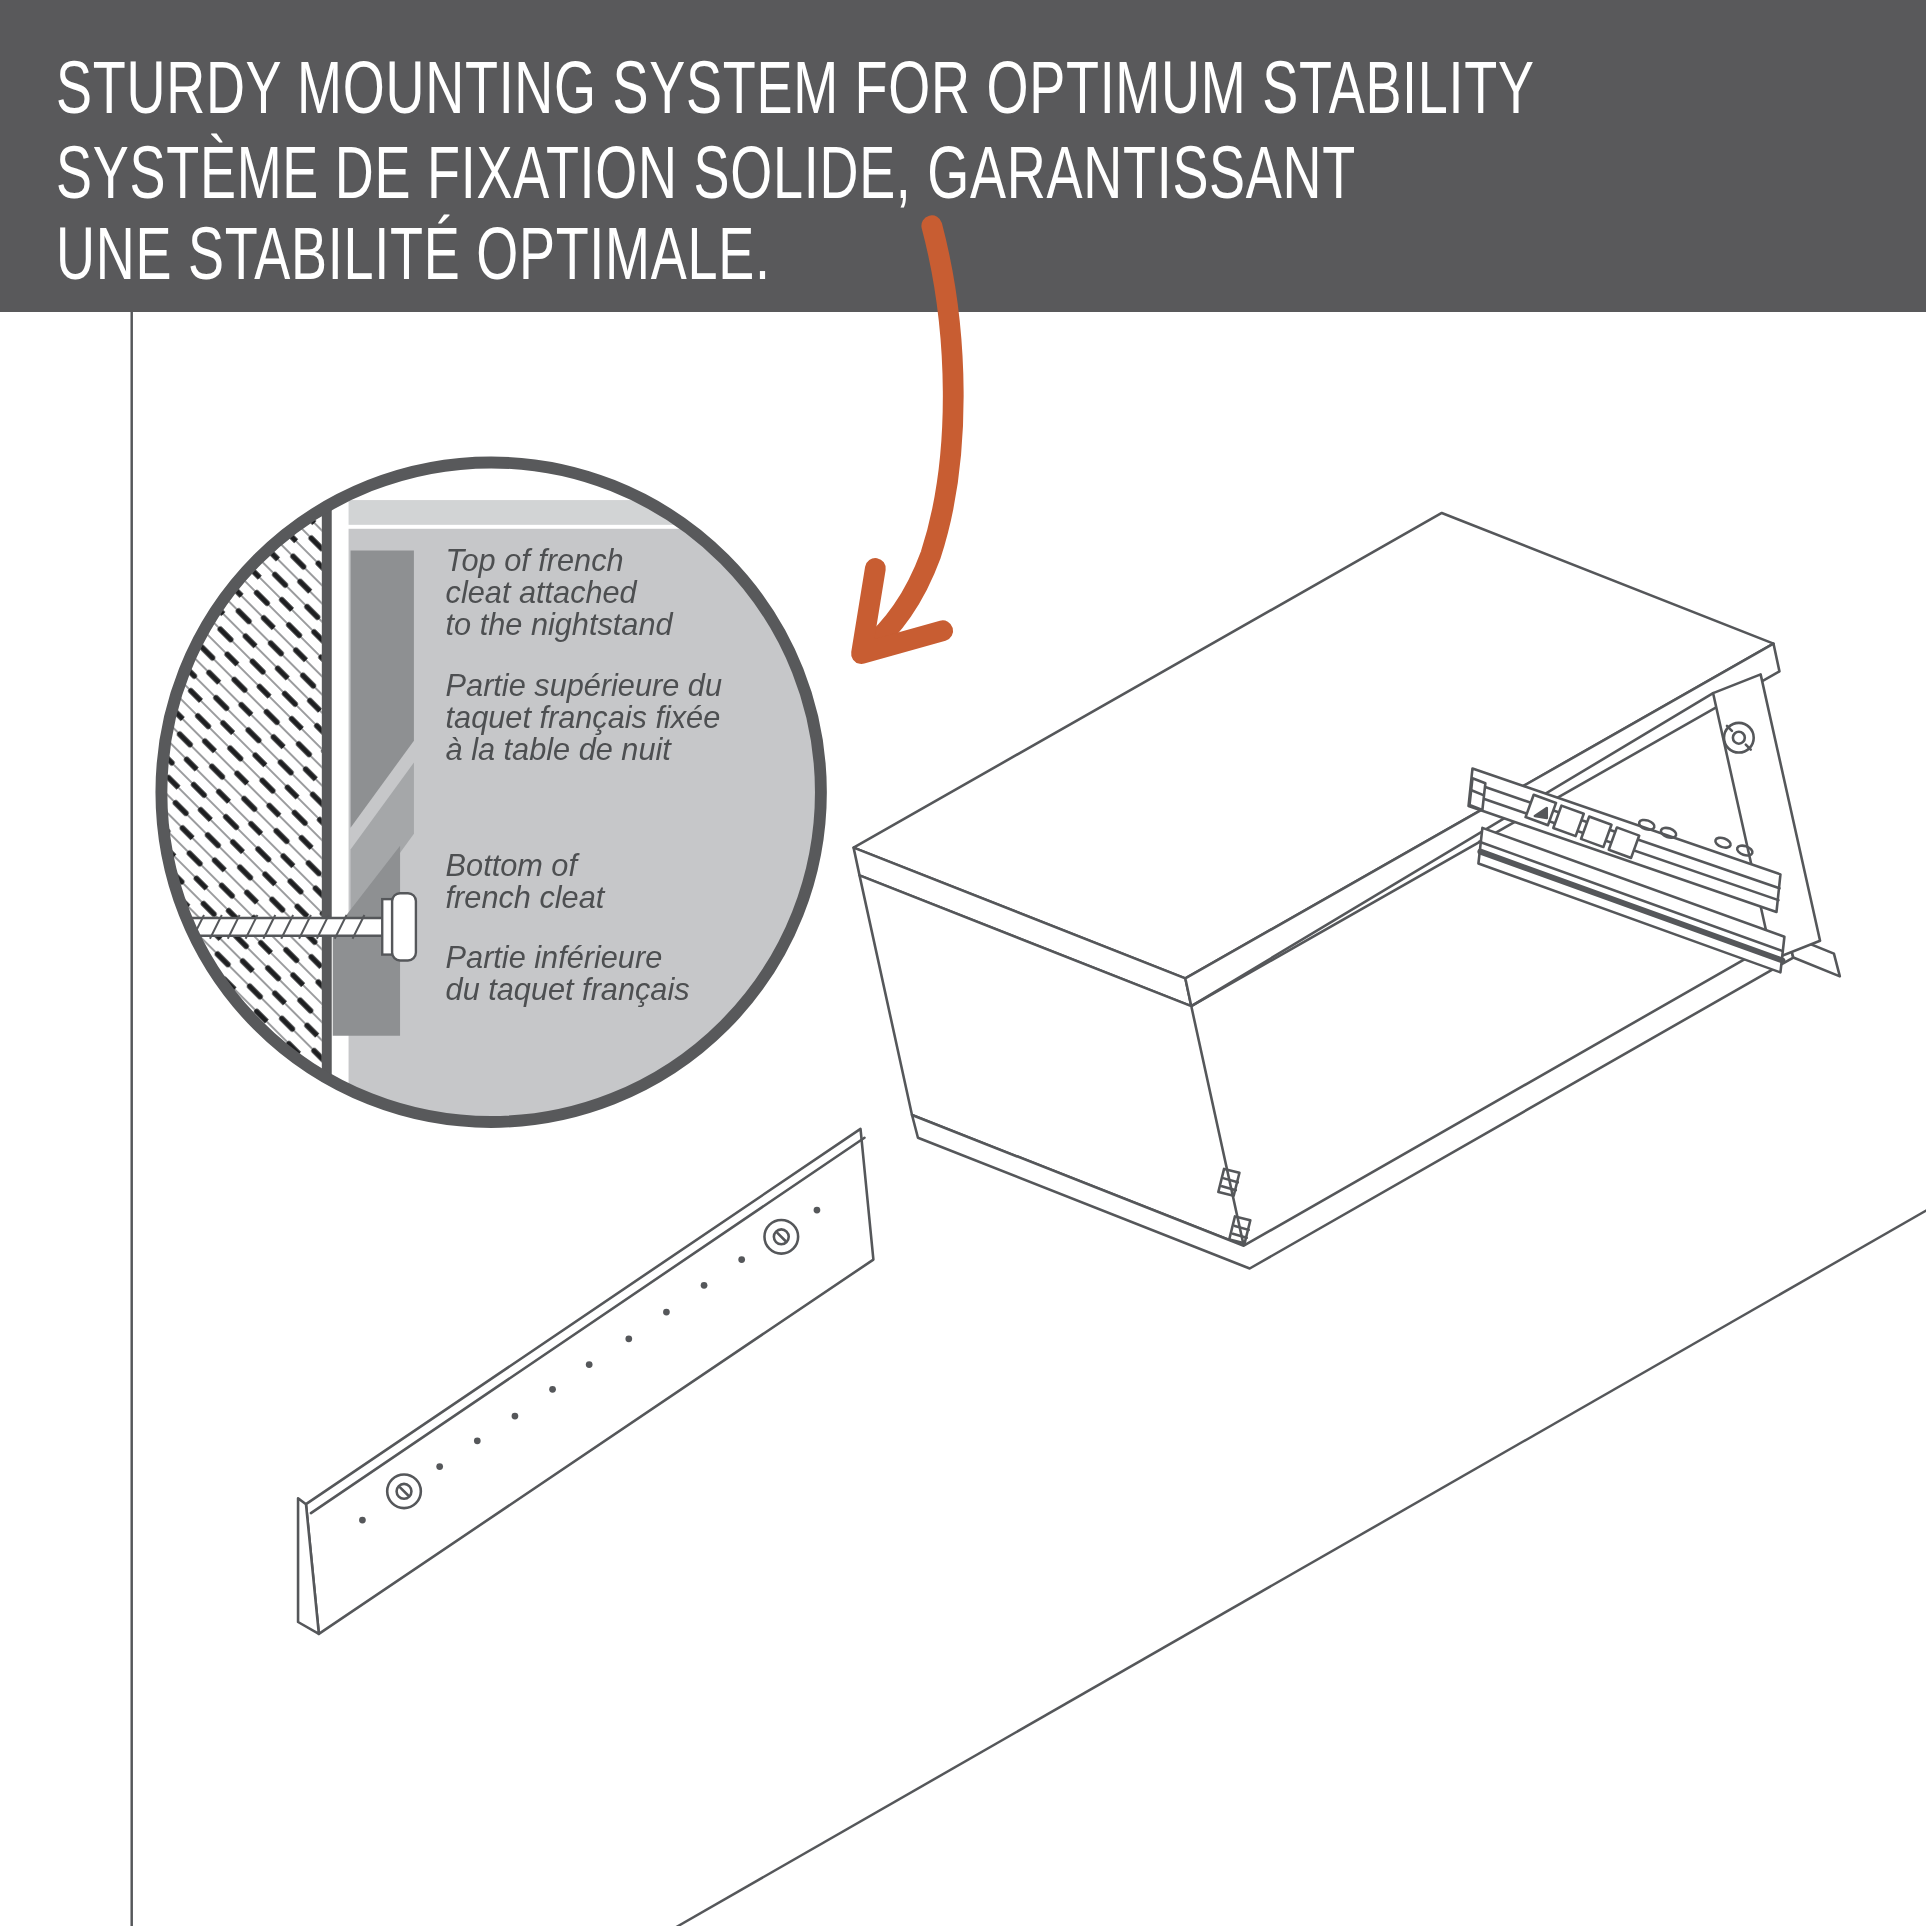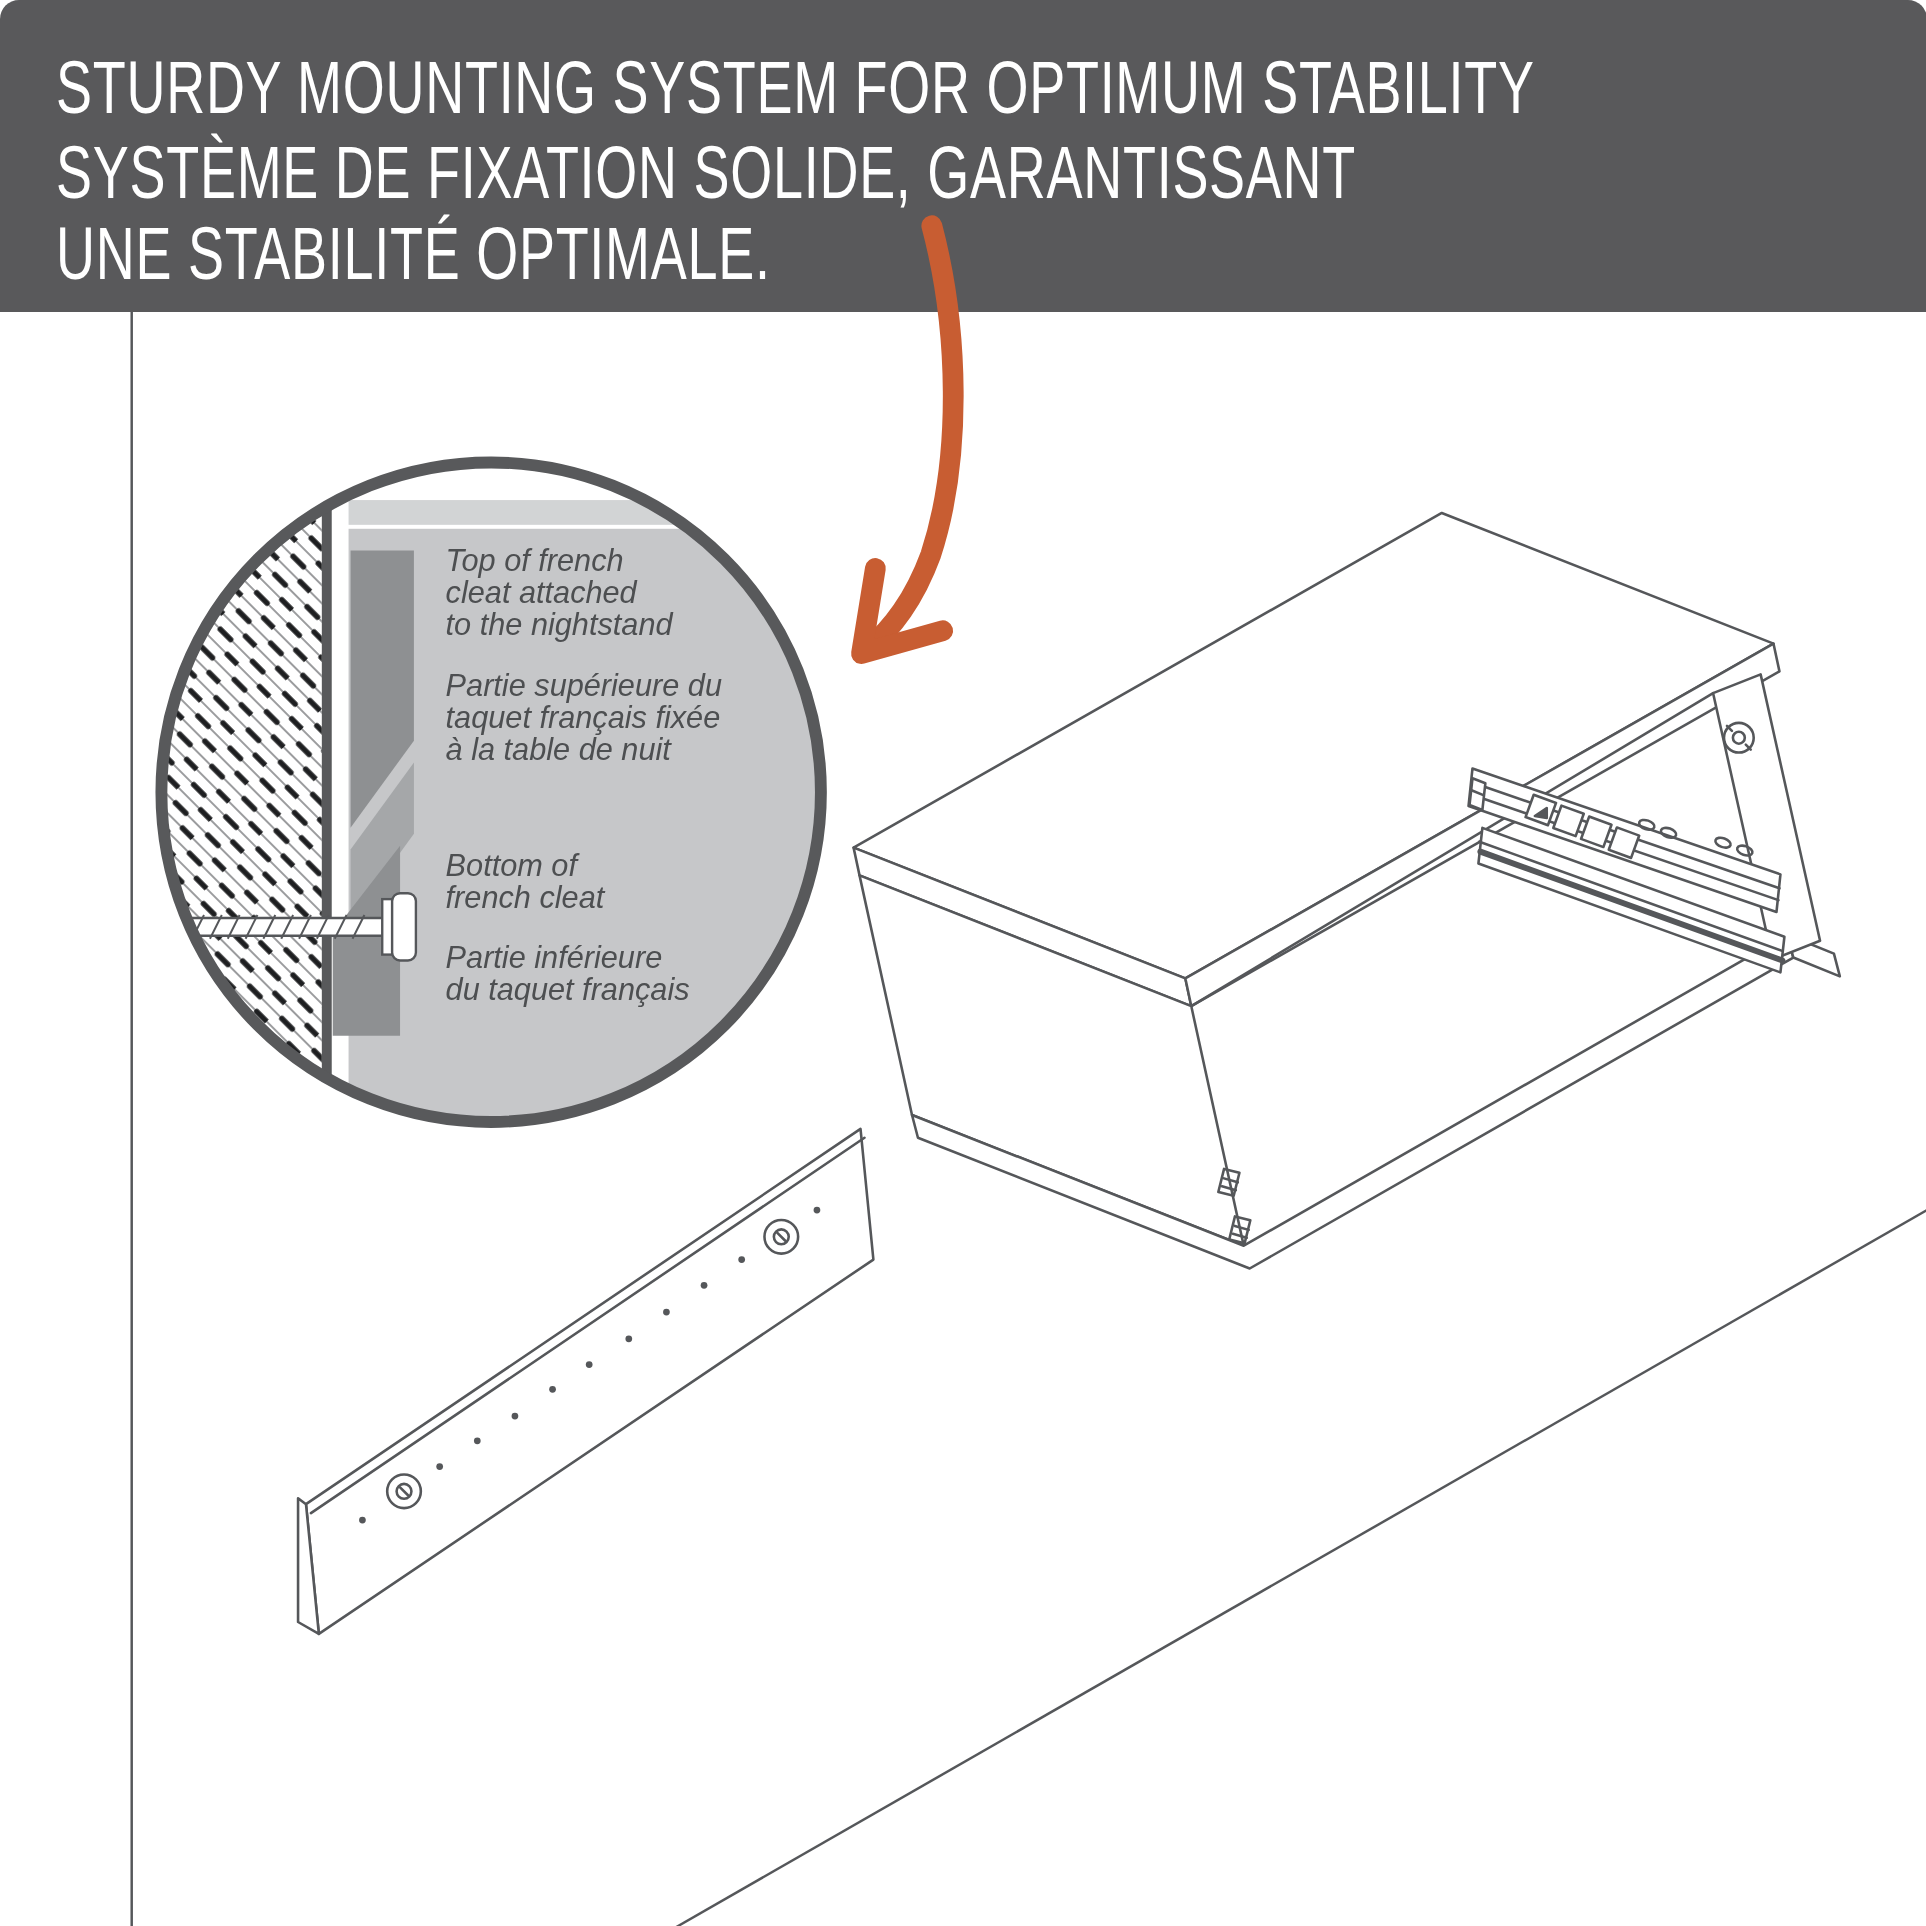--- a/index.html
+++ b/index.html
@@ -1,17 +1,17 @@
 <!DOCTYPE html>
 <html><head>
 <meta charset="utf-8">
 <style>
   html,body{margin:0;padding:0;background:#ffffff;}
   .page{position:relative;width:1927px;height:1927px;background:#fff;overflow:hidden;
-        font-family:"Liberation Sans", sans-serif;border-radius:19px;}
+        font-family:"Liberation Sans", sans-serif;}
   .header{position:absolute;left:0;top:0;width:1927px;height:312px;}
   .header-line{position:absolute;left:56px;color:#ffffff;font-size:75px;line-height:75px;
         white-space:nowrap;transform:scale(0.72,1);transform-origin:left top;
         letter-spacing:1px;font-weight:400;}
   .hl-en{top:50px;}
   .hl-fr1{top:135px;}
   .hl-fr2{top:216px;}
   svg.scene{position:absolute;left:0;top:0;}
   .lbl{font-family:"Liberation Sans", sans-serif;font-style:italic;font-size:31px;fill:#4D4F51;}
 </style>

